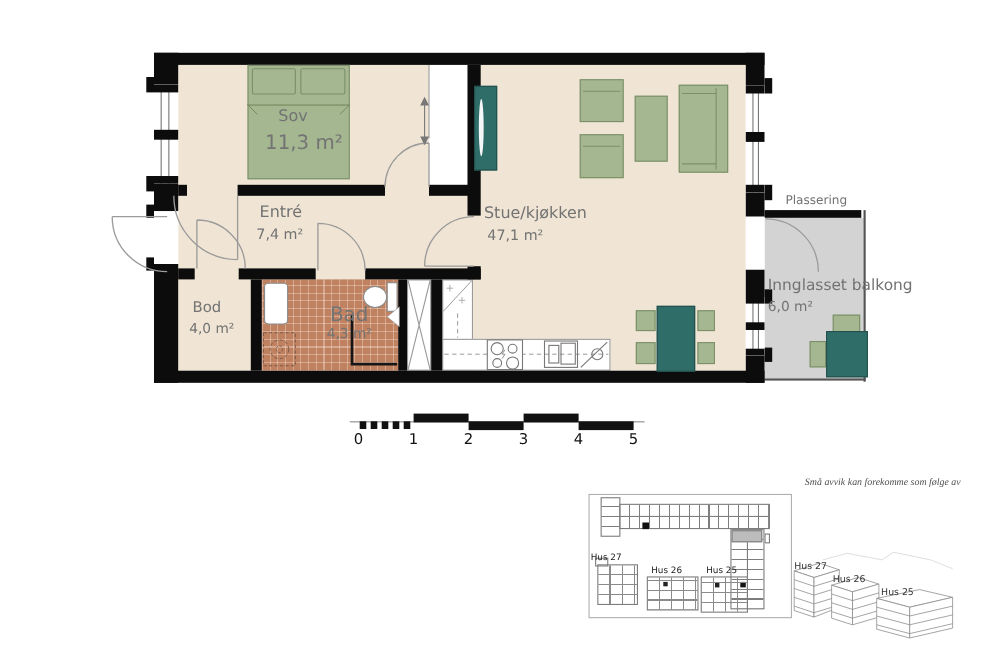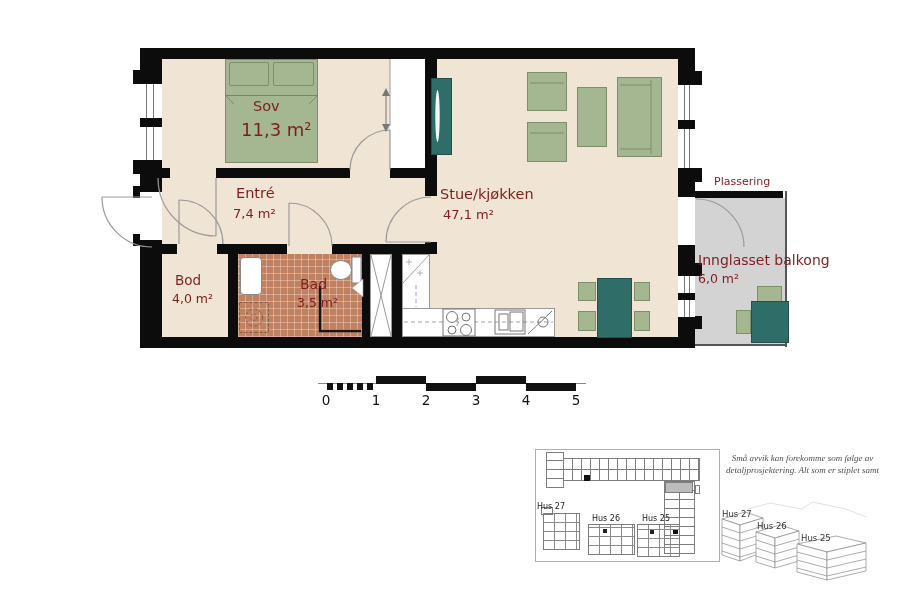--- a/index.html
+++ b/index.html
@@ -5,21 +5,21 @@
   html,body{margin:0;padding:0;background:#fff;}
   #canvas{position:relative;width:900px;height:600px;background:#fff;overflow:hidden;
           font-family:"DejaVu Sans",sans-serif;}
   .abs{position:absolute;}
   .w{background:var(--wall,#0c0c0c);}
   .f{background:var(--floor,#f0e5d4);}
   .wh{background:#fff;}
   .gn{background:var(--green,#a4b791);border:1px solid var(--green-dark,#7c8f68);box-sizing:border-box;}
   .tl{background:var(--teal,#2f6d69);border:1px solid var(--teal-dark,#234f4c);box-sizing:border-box;}
   .ol{border:1px solid #9a9a9a;box-sizing:border-box;background:#fff;}
-  .lbl{position:absolute;color:#7f1d1d;white-space:nowrap;line-height:1.1;}
+  .lbl{position:absolute;color:#737373;white-space:nowrap;line-height:1.1;}
   .bath{background:var(--bath-tile,#c08160);
         background-image:
           repeating-linear-gradient(0deg, rgba(255,240,228,.35) 0 1px, transparent 1px 7px),
           repeating-linear-gradient(90deg, rgba(255,240,228,.35) 0 1px, transparent 1px 7px);}
   .balc{background:var(--balcony,#d3d3d3);}
   .sp-bldg{border:1px solid #7d7d7d;box-sizing:border-box;}
   .stripes-v{background-image:repeating-linear-gradient(90deg, transparent 0 8px, #7d7d7d 8px 9px);}
   .stripes-h{background-image:repeating-linear-gradient(0deg, transparent 0 8px, #7d7d7d 8px 9px);}
   .grid9{background-image:repeating-linear-gradient(0deg, transparent 0 8px, #8a8a8a 8px 9px),
                           repeating-linear-gradient(90deg, transparent 0 10px, #8a8a8a 10px 11px);}
@@ -243,22 +243,22 @@
   </svg>
 
   <div class="lbl" style="left:253px;top:99px;font-size:14.5px">Sov</div>
   <div class="lbl" style="left:241px;top:120px;font-size:18px">11,3 m²</div>
   <div class="lbl" style="left:236px;top:186px;font-size:14.5px">Entré</div>
   <div class="lbl" style="left:233px;top:207px;font-size:13px">7,4 m²</div>
   <div class="lbl" style="left:440px;top:187px;font-size:14.5px">Stue/kjøkken</div>
   <div class="lbl" style="left:443px;top:208px;font-size:13px">47,1 m²</div>
   <div class="lbl" style="left:175px;top:273px;font-size:13.5px">Bod</div>
   <div class="lbl" style="left:172px;top:292px;font-size:12.5px">4,0 m²</div>
-  <div class="lbl" style="left:300px;top:277px;font-size:14px">Bad</div>
-  <div class="lbl" style="left:297px;top:296px;font-size:12.5px">3,5 m²</div>
+  <div class="lbl" style="left:300px;top:277px;font-size:18px">Bad</div>
+  <div class="lbl" style="left:297px;top:296px;font-size:12.5px">4,3 m²</div>
   <div class="lbl" style="left:698px;top:253px;font-size:14px">Innglasset balkong</div>
   <div class="lbl" style="left:698px;top:272px;font-size:12.5px">6,0 m²</div>
   <div class="lbl" style="left:714px;top:176px;font-size:11px">Plassering</div>
 
   <div class="abs" style="left:0;top:0">
     <div class="abs" style="left:318px;top:383px;width:268px;height:1px;background:#8a8a8a"></div>
     <div class="abs" style="left:376px;top:376px;width:50px;height:8px;background:#111"></div>
     <div class="abs" style="left:476px;top:376px;width:50px;height:8px;background:#111"></div>
     <div class="abs" style="left:426px;top:383px;width:50px;height:8px;background:#111"></div>
     <div class="abs" style="left:526px;top:383px;width:50px;height:8px;background:#111"></div>
@@ -288,18 +288,17 @@
   <div class="abs sp-bldg" style="left:541px;top:507px;width:12px;height:8px"></div>
   <div class="abs sp-bldg grid9" style="left:543px;top:513px;width:37px;height:37px"></div>
   <div class="abs sp-bldg grid9" style="left:588px;top:524px;width:47px;height:31px"></div>
   <div class="abs sp-bldg grid9" style="left:637px;top:524px;width:43px;height:33px"></div>
   <div class="abs" style="left:603px;top:529px;width:4px;height:4px;background:#222"></div>
   <div class="abs" style="left:650px;top:530px;width:4px;height:4px;background:#222"></div>
   <div class="hus-lbl" style="left:537px;top:502px">Hus 27</div>
   <div class="hus-lbl" style="left:592px;top:514px">Hus 26</div>
   <div class="hus-lbl" style="left:642px;top:514px">Hus 25</div>
 
-  <div class="abs" style="left:710px;top:452px;width:185px">
+  <div class="abs" style="left:710px;top:432px;width:185px">
     <div class="disc-line">Små avvik kan forekomme som følge av</div>
-    <div class="disc-line">detaljprosjektering. Alt som er stiplet samt</div>
   </div>
 
 </div>
 
 </body></html>

